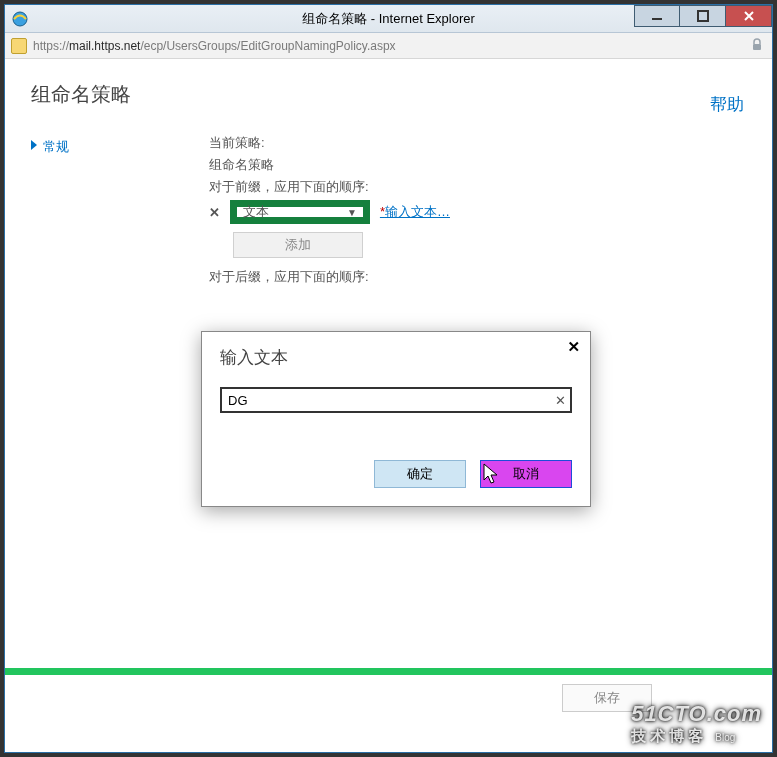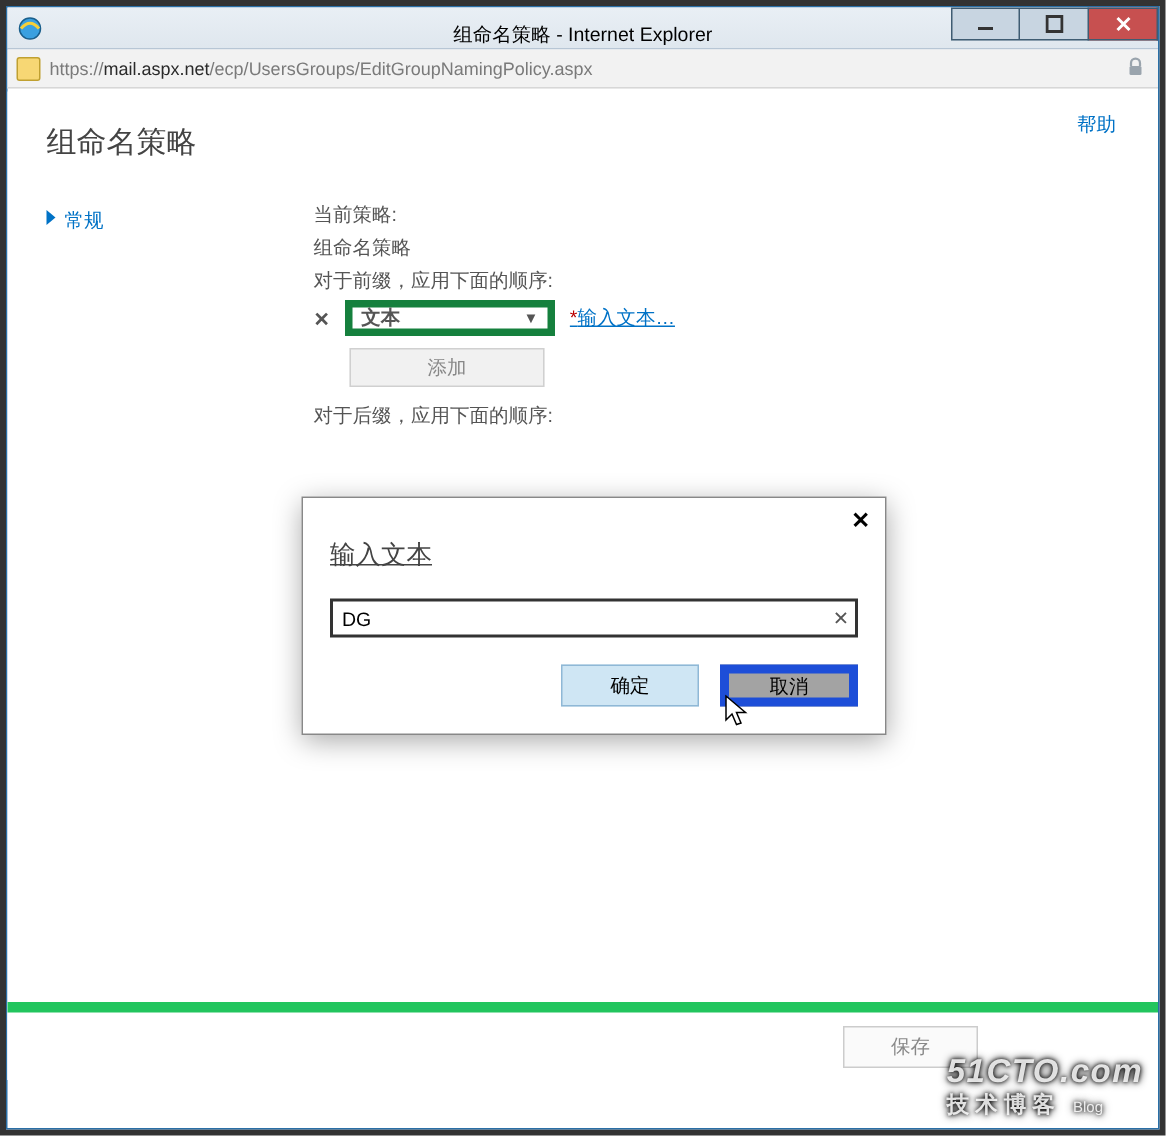--- a/index.html
+++ b/index.html
@@ -16,21 +16,21 @@
     position: absolute; left: 4px; top: 4px; right: 4px; bottom: 4px;
     border: 1px solid #2a6fa6;
     background: #fff;
   }
 
   
   .titlebar {
     height: 28px;
     background: linear-gradient(#e9eff5,#dfe7ee);
     border-bottom: 1px solid #b7c6d5;
-    display: flex; align-items: flex-end; justify-content: center;
+    display: flex; align-items: center; justify-content: center;
     position: relative;
   }
   .titlebar .ie-icon {
     position: absolute; left: 6px; top: 5px;
     width: 18px; height: 18px;
   }
   .win-controls {
     position: absolute; right: 0; top: 0;
     display: flex; height: 22px;
   }
@@ -55,45 +55,45 @@
   .addr-text .host { color: #2a2a2a; }
   .lock-icon { position: absolute; right: 8px; top: 5px; width: 14px; height: 14px; }
 
   
   .page {
     position: absolute; left: 0; right: 0; top: 56px; bottom: 32px;
     background: #fff;
     padding: 20px 26px 0 26px;
   }
   .help-link {
-    position: absolute; top: 13px; right: 28px; color: #0072c6;
-    font-size: 13px;
+    position: absolute; top: 32px; right: 28px; color: #0072c6;
+    font-size: 17px;
   }
   .page-title { font-size: 20px; color: #444; font-weight: 400; margin-bottom: 26px; }
   .layout { display: flex; gap: 28px; }
   .sidebar { width: 150px; }
   .side-item {
     padding: 4px 0 4px 12px; color: #555; cursor: pointer; position: relative;
   }
   .side-item.selected { color: #0072c6; }
   .side-item.selected::before {
     content: ""; position: absolute; left: 0; top: 6px;
     border-left: 6px solid #0072c6; border-top: 5px solid transparent; border-bottom: 5px solid transparent;
   }
   .side-item + .side-item { margin-top: 10px; }
 
   .content { flex: 1; color: #555; }
   .lbl-row { margin-bottom: 4px; }
   .lbl-indent { padding-left: 28px; margin-bottom: 16px; }
   .prefix-row { display: flex; align-items: center; gap: 10px; margin: 4px 0 8px 0; }
   .x-remove { font-weight: bold; font-size: 13px; cursor: pointer; }
   .dropdown {
-    width: 140px; height: 24px; border: 5px solid #15803d; background: #fff;
+    width: 140px; height: 24px; border: 7px solid #15803d; background: #fff;
     display: flex; align-items: center; justify-content: space-between;
-    padding: 0 6px; font-size: 13px; font-weight: bold;
+    padding: 0 6px; font-size: 13px;
   }
   .dropdown .caret { font-size: 10px; }
   .star-link { color: #0072c6; font-size: 13px; text-decoration: underline; }
   .star-link .ast { color: #b00; text-decoration: none; }
   .add-btn {
     width: 130px; height: 26px; margin-left: 24px;
     background: #f1f1f1; border: 1px solid #d0d0d0; color: #888;
     font-size: 13px;
   }
 
@@ -127,34 +127,34 @@
   .modal {
     position: absolute; left: 196px; top: 326px;
     width: 390px; background: #fff; border: 1px solid #888;
     box-shadow: 0 4px 18px rgba(0,0,0,0.35);
     padding: 14px 18px 18px 18px;
   }
   .modal-close {
     position: absolute; right: 10px; top: 6px; font-size: 15px; font-weight: bold;
     cursor: pointer;
   }
-  .modal-title { font-size: 17px; color: #444; margin: 12px 0 18px 0; text-decoration: underline; }
+  .modal-title { font-size: 17px; color: #444; margin: 0 0 18px 0; }
   .modal-input-wrap { position: relative; }
   .modal-input {
     width: 100%; height: 26px; border: 2px solid #333; padding: 0 24px 0 6px;
     font-size: 13px; outline: none;
   }
   .clear-x {
     position: absolute; right: 6px; top: 50%; transform: translateY(-50%);
     font-size: 13px; cursor: pointer; color: #555;
   }
-  .modal-actions { display: flex; justify-content: flex-end; gap: 14px; margin-top: 18px; }
+  .modal-actions { display: flex; justify-content: flex-end; gap: 14px; margin-top: 47px; }
   .modal-btn {
     width: 92px; height: 28px; font-size: 13px; cursor: pointer;
-    border: 6px solid #1d4ed8; background: #a3a3a3;
+    border: 1px solid #1d4ed8; background: #d946ef;
   }
   .modal-btn.primary {
     background: #cfe6f4; border: 1px solid #8fb8d6;
   }
 
   
   .cursor {
     position: absolute; left: 478px; top: 458px; width: 18px; height: 24px;
     pointer-events: none;
   }
@@ -187,21 +187,21 @@
         <svg width="12" height="12">
             <path d="M2 2 L10 10 M10 2 L2 10" stroke="#fff" stroke-width="2"></path>
           </svg>
       </div>
     </div>
   </div>
 
   <div class="addrbar">
     <span class="addr-icon"></span>
     <span class="addr-text">
-      <span>https://</span><span class="host">mail.aspx.net</span><span>/ecp/UsersGroups/EditGroupNamingPolicy.aspx</span>
+      <span>https://</span><span class="host">mail.https.net</span><span>/ecp/UsersGroups/EditGroupNamingPolicy.aspx</span>
     </span>
     <span class="lock-icon">
       <svg viewBox="0 0 14 14">
           <rect x="3" y="6" width="8" height="6" rx="1" fill="#9aa4ad"></rect>
           <path d="M4 6 V4 a3 3 0 0 1 6 0 V6" fill="none" stroke="#9aa4ad" stroke-width="1.5"></path>
         </svg>
     </span>
   </div>
 
   <div class="page">

